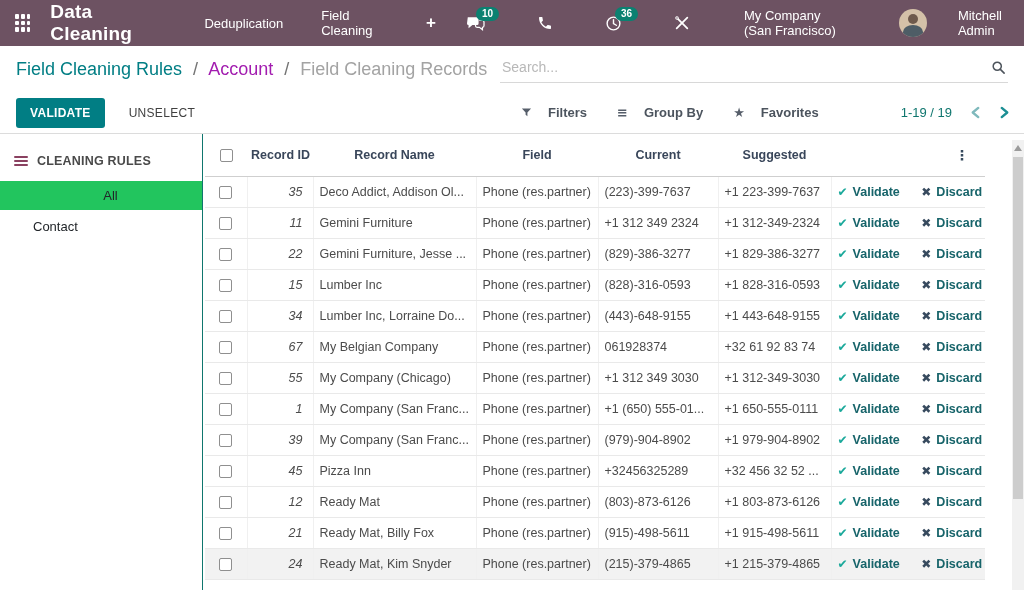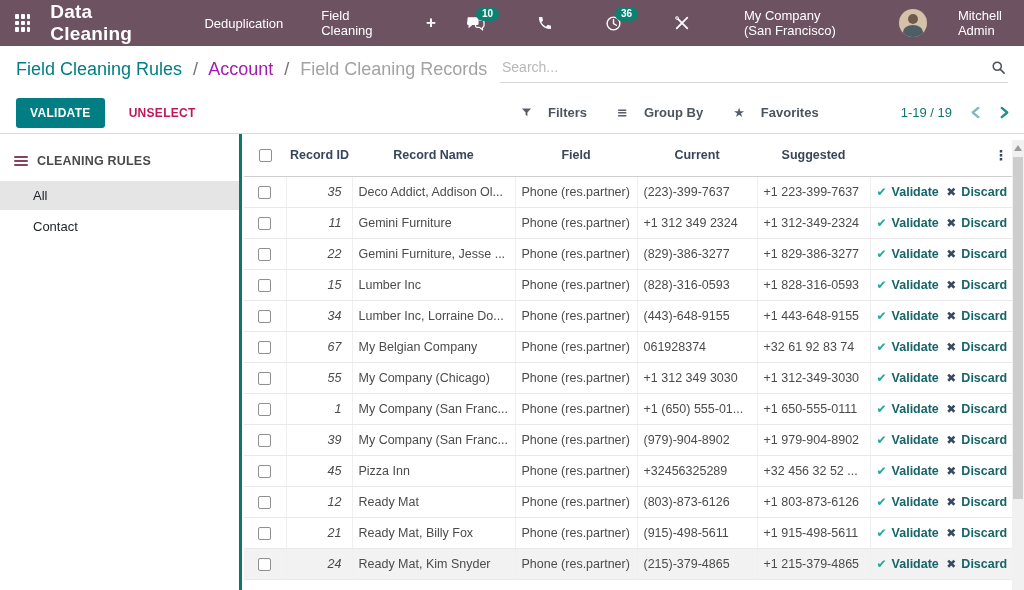--- a/index.html
+++ b/index.html
@@ -42,41 +42,41 @@
   .search-box input { border:none; outline:none; flex:1; font-size:14px;
                       font-family:"Liberation Sans",sans-serif; color:#444; }
   .search-box input::placeholder { color:#b8b8b8; }
 
   
   .control-bar { height:42px; display:flex; align-items:center; padding:0 16px;
                  border-bottom:1px solid #dcdcdc; position:relative; }
   .btn-validate { background:#017e84; color:#fff; border:none; font-weight:bold; font-size:12px;
                   padding:8px 14px; border-radius:3px; cursor:pointer; letter-spacing:.3px;
                   font-family:"Liberation Sans",sans-serif; }
-  .btn-unselect { background:none; border:none; color:#be185d; font-weight:bold; font-size:12px;
+  .btn-unselect { background:none; border:none; color:#404040; font-weight:normal; font-size:12px;
                   margin-left:14px; padding:8px 10px; cursor:pointer; letter-spacing:.3px;
                   font-family:"Liberation Sans",sans-serif; }
   .view-controls { position:absolute; left:521px; display:flex; align-items:center; gap:30px; }
   .vc-item { display:flex; align-items:center; gap:16px; font-size:13px; font-weight:bold;
              color:#4c545e; cursor:pointer; }
   .vc-item .glyph { font-size:13px; color:#565e6a; font-family:"DejaVu Sans",sans-serif; }
   .pager { position:absolute; right:14px; display:flex; align-items:center; gap:18px; }
   .pager-range { font-size:13px; color:#0f766e; }
   .pager-btn { cursor:pointer; display:flex; align-items:center; }
 
   
   .content { display:flex; height:456px; }
-  .sidebar { width:242px; border-right:3px solid #0f766e; padding-top:20px; flex:0 0 auto; }
+  .sidebar { width:203px; border-right:1px solid #0f766e; padding-top:20px; flex:0 0 auto; }
   .sidebar-title { display:flex; align-items:center; gap:9px; margin:0 14px 13px 14px;
                    font-size:12.5px; font-weight:bold; color:#4a4a4a; letter-spacing:.2px; }
   .hamburger { width:14px; display:flex; flex-direction:column; gap:2px; }
   .hamburger span { height:2px; background:#8a4160; border-radius:1px; }
   .sidebar-item { padding:7px 14px 7px 33px; font-size:13px; color:#212529; cursor:pointer;
                   margin-bottom:2px; }
-  .sidebar-item.active { background:#e5e5e5; }
+  .sidebar-item.active { background:#22c55e;text-align:center; }
 
   
   .table-area { flex:1; position:relative; }
   table { border-collapse:collapse; table-layout:fixed; width:780px; margin-left:2px; }
   col.c-check { width:42px; } col.c-id { width:66px; } col.c-name { width:163px; }
   col.c-field { width:122px; } col.c-current { width:120px; } col.c-suggested { width:113px; }
   th { height:42px; font-size:12.5px; font-weight:bold; color:#39465a; text-align:center;
        vertical-align:middle; border-bottom:1px solid #cfcfcf; padding:0 6px; white-space:nowrap;
        overflow:hidden; position:relative; }
   td { height:31px; font-size:12.5px; color:#4b4b4b; vertical-align:middle;
@@ -85,21 +85,21 @@
   td:first-child { border-left:none; }
   tr.shaded td { background:#f2f2f2; }
   .c-id-cell { text-align:right; padding-right:10px;font-style:italic; }
   th.h-id { text-align:left; padding-left:4px; }
   .checkbox { display:inline-block; width:13px; height:13px; border:1px solid #8f8f8f;
               border-radius:2px; background:#fff; vertical-align:middle; cursor:pointer; }
   td.c-check-cell, th.h-check { text-align:center; padding:0; }
   .action { cursor:pointer; font-weight:bold; font-size:12.5px; color:#17646a; }
   .action .icon { font-family:"DejaVu Sans",sans-serif; margin-right:5px; font-size:12px; }
   .action.validate .icon { color:#1ba99b; }
-  .action.discard { margin-left:4px; }
+  .action.discard { margin-left:18px; }
   .action.discard .icon { color:#374a5e; }
   .kebab { position:absolute; right:16px; top:50%; transform:translateY(-50%);
            font-size:14px; font-weight:bold; color:#374a5e; cursor:pointer;
            font-family:"DejaVu Sans",sans-serif; }
 
   
   .scrollbar { position:absolute; top:6px; right:0; bottom:0; width:12px; background:#f1f1f1; }
   .scroll-up { position:absolute; top:5px; left:2px; width:0; height:0;
                border-left:4px solid transparent; border-right:4px solid transparent;
                border-bottom:6px solid #9b9b9b; cursor:pointer; }

